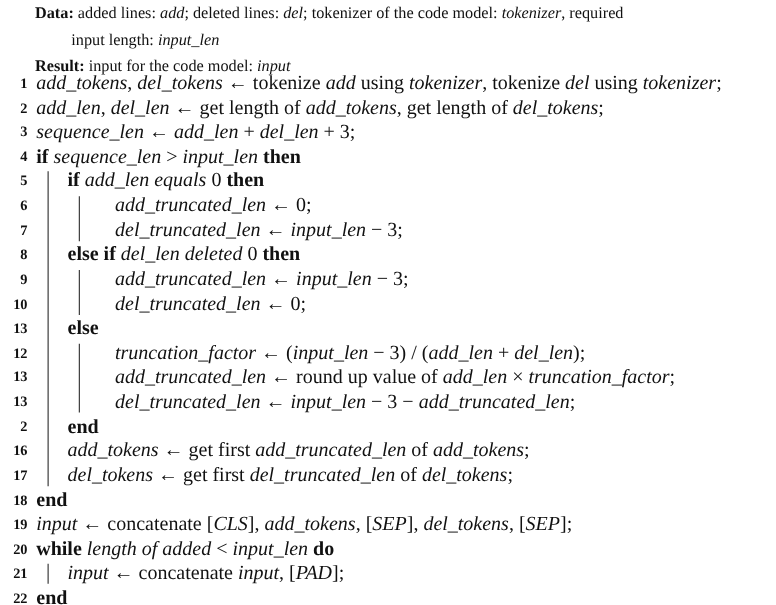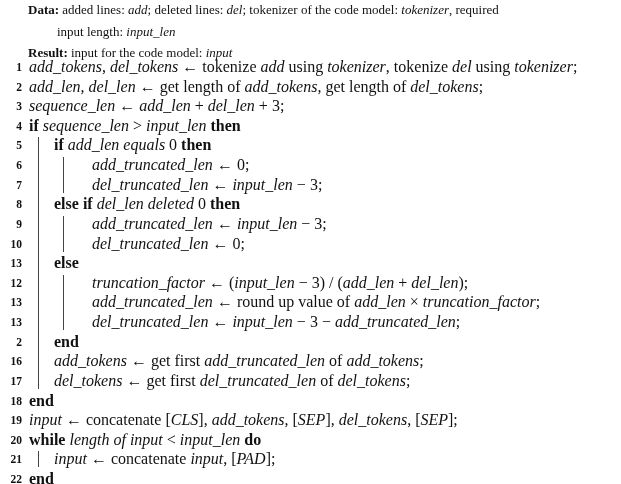--- a/index.html
+++ b/index.html
@@ -112,21 +112,21 @@
       <div class="line" style="top: 389.54px;">
         <span class="ln">18</span>
         <span class="code l0"><b>end</b></span>
       </div>
       <div class="line" style="top: 409.16px;">
         <span class="ln">19</span>
         <span class="code l0"><i>input</i><span> ← concatenate [</span><i>CLS</i><span>], </span><i>add_tokens</i><span>, [</span><i>SEP</i><span>], </span><i>del_tokens</i><span>, [</span><i>SEP</i><span>];</span></span>
       </div>
       <div class="line" style="top: 428.78px;">
         <span class="ln">20</span>
-        <span class="code l0"><b>while </b><i>length of input</i><span> &lt; </span><i>input_len</i><b> do</b></span>
+        <span class="code l0"><b>while </b><i>length of added</i><span> &lt; </span><i>input_len</i><b> do</b></span>
       </div>
       <div class="line" style="top: 448.4px;">
         <span class="ln">21</span>
         <span class="code l1"><i>input</i><span> ← concatenate </span><i>input</i><span>, [</span><i>PAD</i><span>];</span></span>
       </div>
       <div class="line" style="top: 468.02px;">
         <span class="ln">22</span>
         <span class="code l0"><b>end</b></span>
       </div>
     </div>

